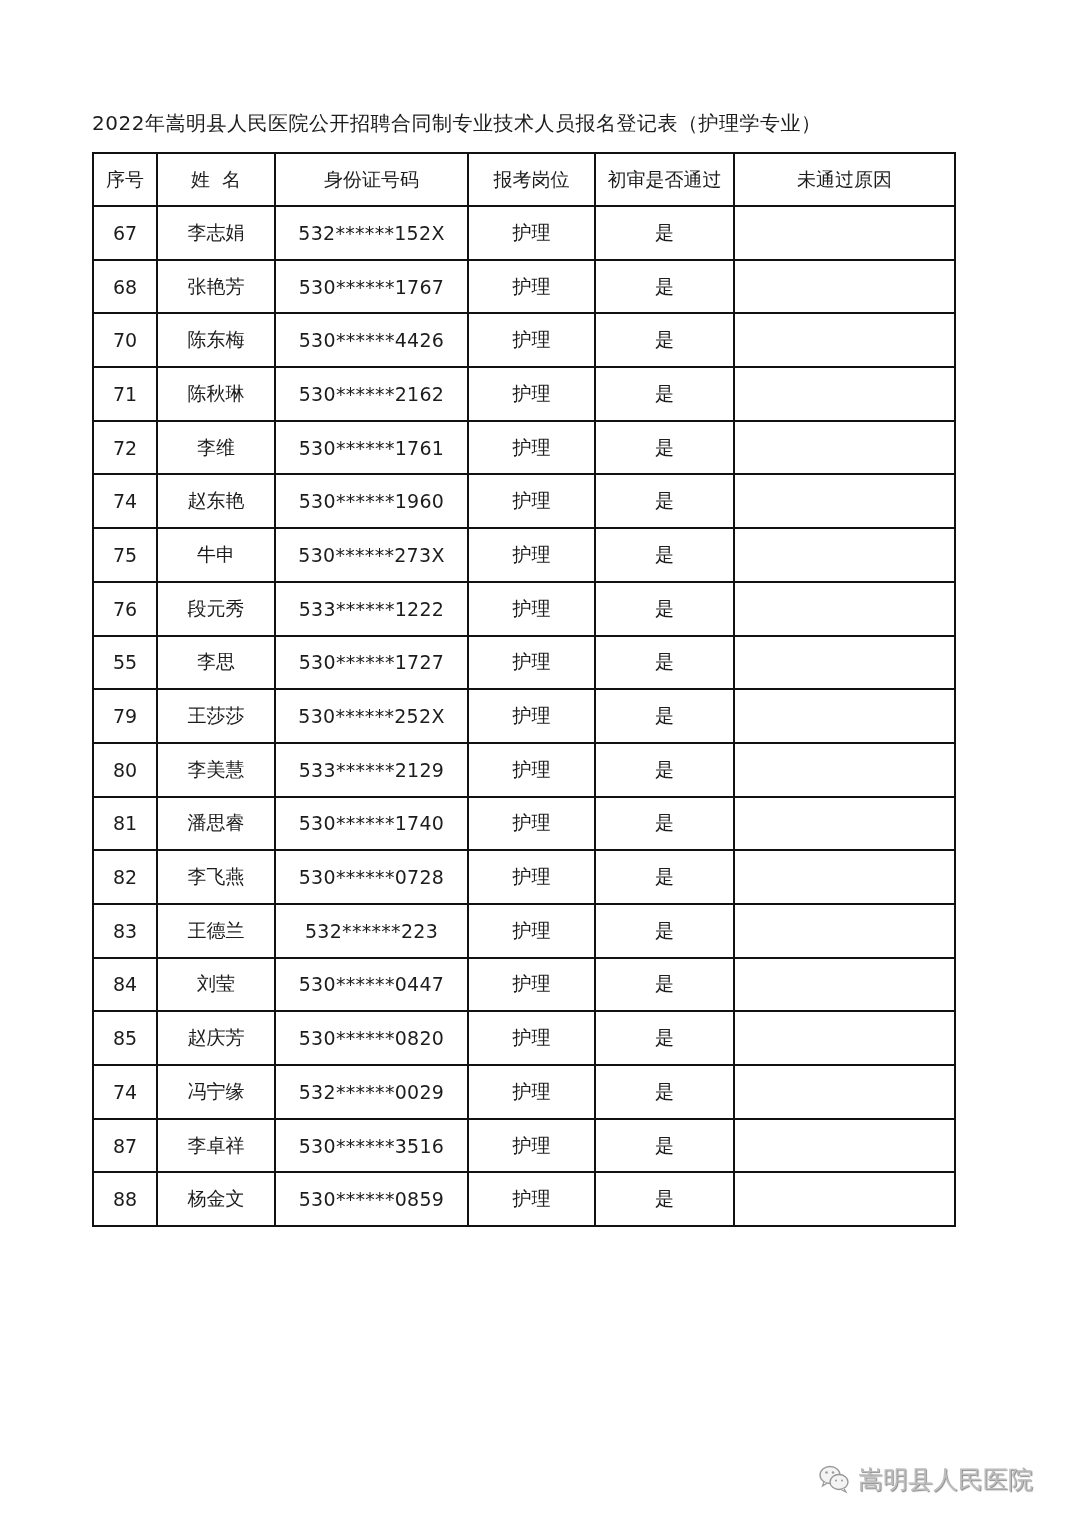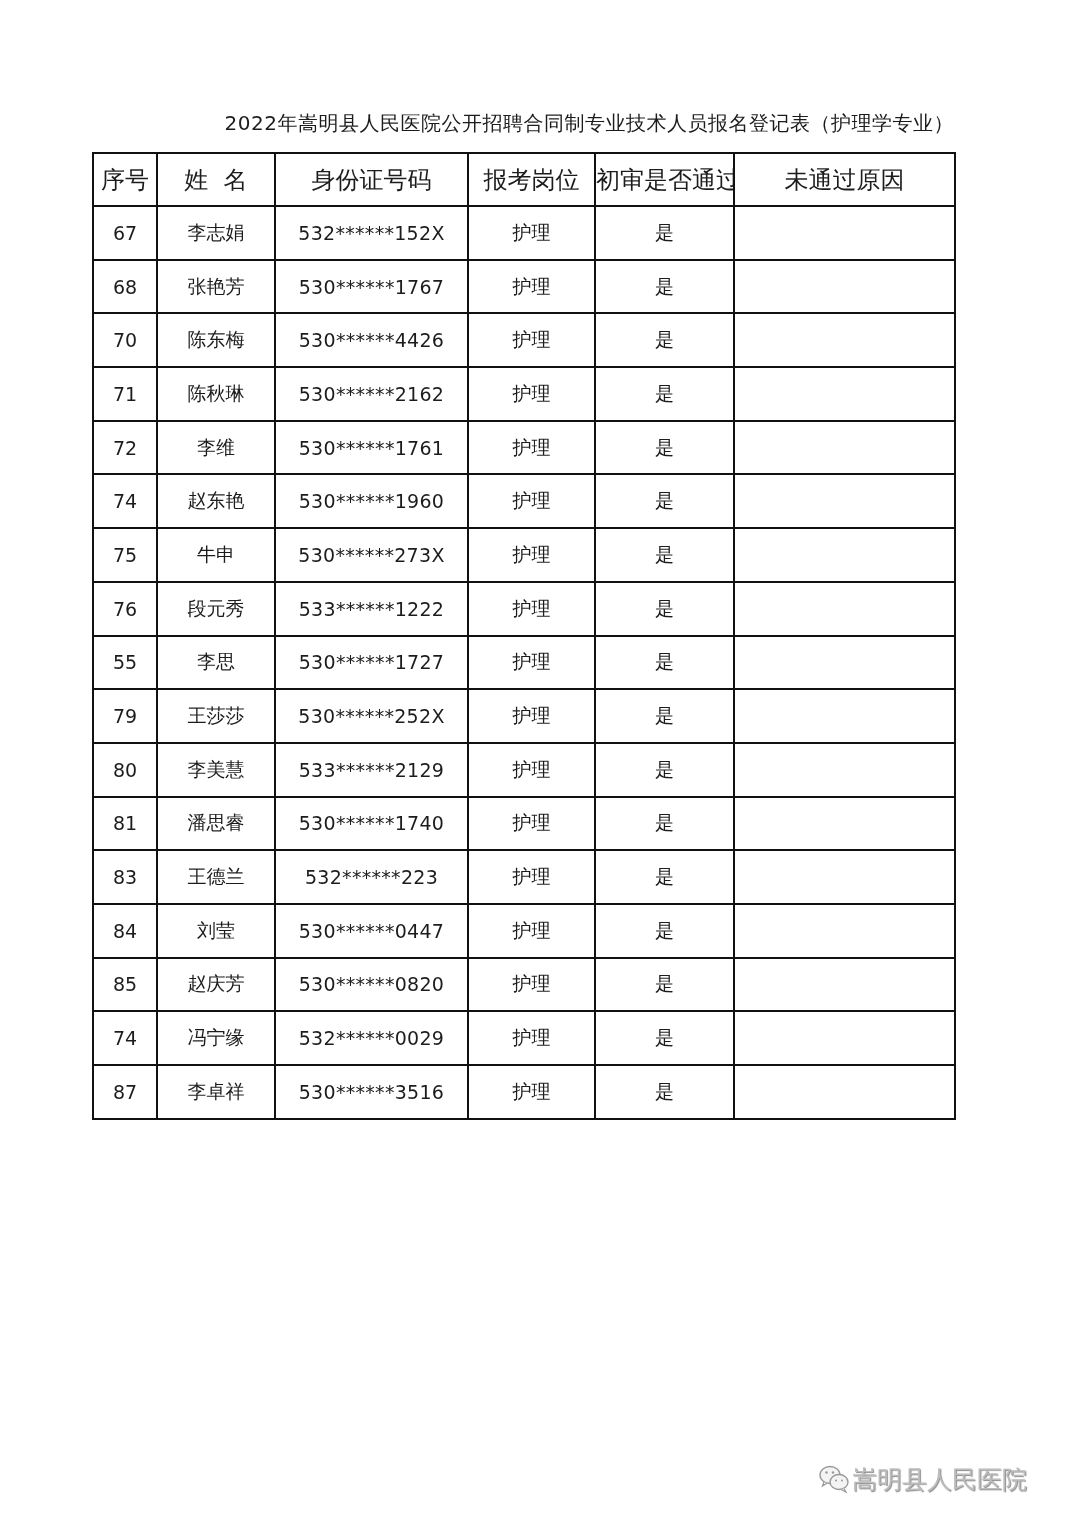--- a/index.html
+++ b/index.html
@@ -3,40 +3,40 @@
 <meta charset="utf-8">
 <style>
   html, body { margin: 0; padding: 0; background: #ffffff; }
   body {
     width: 1080px; height: 1527px; position: relative; overflow: hidden;
     font-family: "DejaVu Sans", "Liberation Sans", sans-serif;
     color: #1a1a1a;
   }
   .title {
     position: absolute; left: 92px; top: 110px; width: 862px;
-    text-align: right; font-size: 20px; letter-spacing: 0.5px;
+    text-align: left; font-size: 20px; letter-spacing: 0.5px;
     color: #1c1c1c;
   }
   table.reg {
     position: absolute; left: 92px; top: 152px;
     border-collapse: collapse; table-layout: fixed;
     width: 862px;
   }
   table.reg th, table.reg td {
     border: 2px solid #111;
     text-align: center; vertical-align: middle;
     font-size: 19px; font-weight: normal; color: #1c1c1c;
     padding: 0; overflow: hidden; white-space: nowrap;
   }
-  table.reg th { height: 51px; font-size: 24px; }
+  table.reg th { height: 51px; font-size: 19px; }
   table.reg td { height: 51.7px; }
   td.id { font-family: "DejaVu Sans", sans-serif; letter-spacing: 0.3px; }
   .footer {
     position: absolute; left: 818px; top: 1462px; height: 34px;
-    display: flex; align-items: center; 
+    display: flex; align-items: center; gap: 6px;
     color: #bdbdbd; font-size: 25px;
     text-shadow: 1px 1px 1px #888, -1px -1px 0 #fff;
   }
   .footer svg { display: block; }
 </style>
 </head>
 <body>
 
 <div class="title">2022年嵩明县人民医院公开招聘合同制专业技术人员报名登记表（护理学专业）</div>
 
@@ -150,20 +150,28 @@
       </tr>
       <tr>
         <td>81</td>
         <td>潘思睿</td>
         <td class="id">530******1740</td>
         <td>护理</td>
         <td>是</td>
         <td></td>
       </tr>
       <tr>
+        <td>82</td>
+        <td>李飞燕</td>
+        <td class="id">530******0728</td>
+        <td>护理</td>
+        <td>是</td>
+        <td></td>
+      </tr>
+      <tr>
         <td>83</td>
         <td>王德兰</td>
         <td class="id">532******223</td>
         <td>护理</td>
         <td>是</td>
         <td></td>
       </tr>
       <tr>
         <td>84</td>
         <td>刘莹</td>
@@ -185,20 +193,28 @@
         <td>冯宁缘</td>
         <td class="id">532******0029</td>
         <td>护理</td>
         <td>是</td>
         <td></td>
       </tr>
       <tr>
         <td>87</td>
         <td>李卓祥</td>
         <td class="id">530******3516</td>
+        <td>护理</td>
+        <td>是</td>
+        <td></td>
+      </tr>
+      <tr>
+        <td>88</td>
+        <td>杨金文</td>
+        <td class="id">530******0859</td>
         <td>护理</td>
         <td>是</td>
         <td></td>
       </tr>
     </tbody>
 </table>
 
 <div class="footer">
   <span>
     <svg width="34" height="30" viewBox="0 0 34 30">

